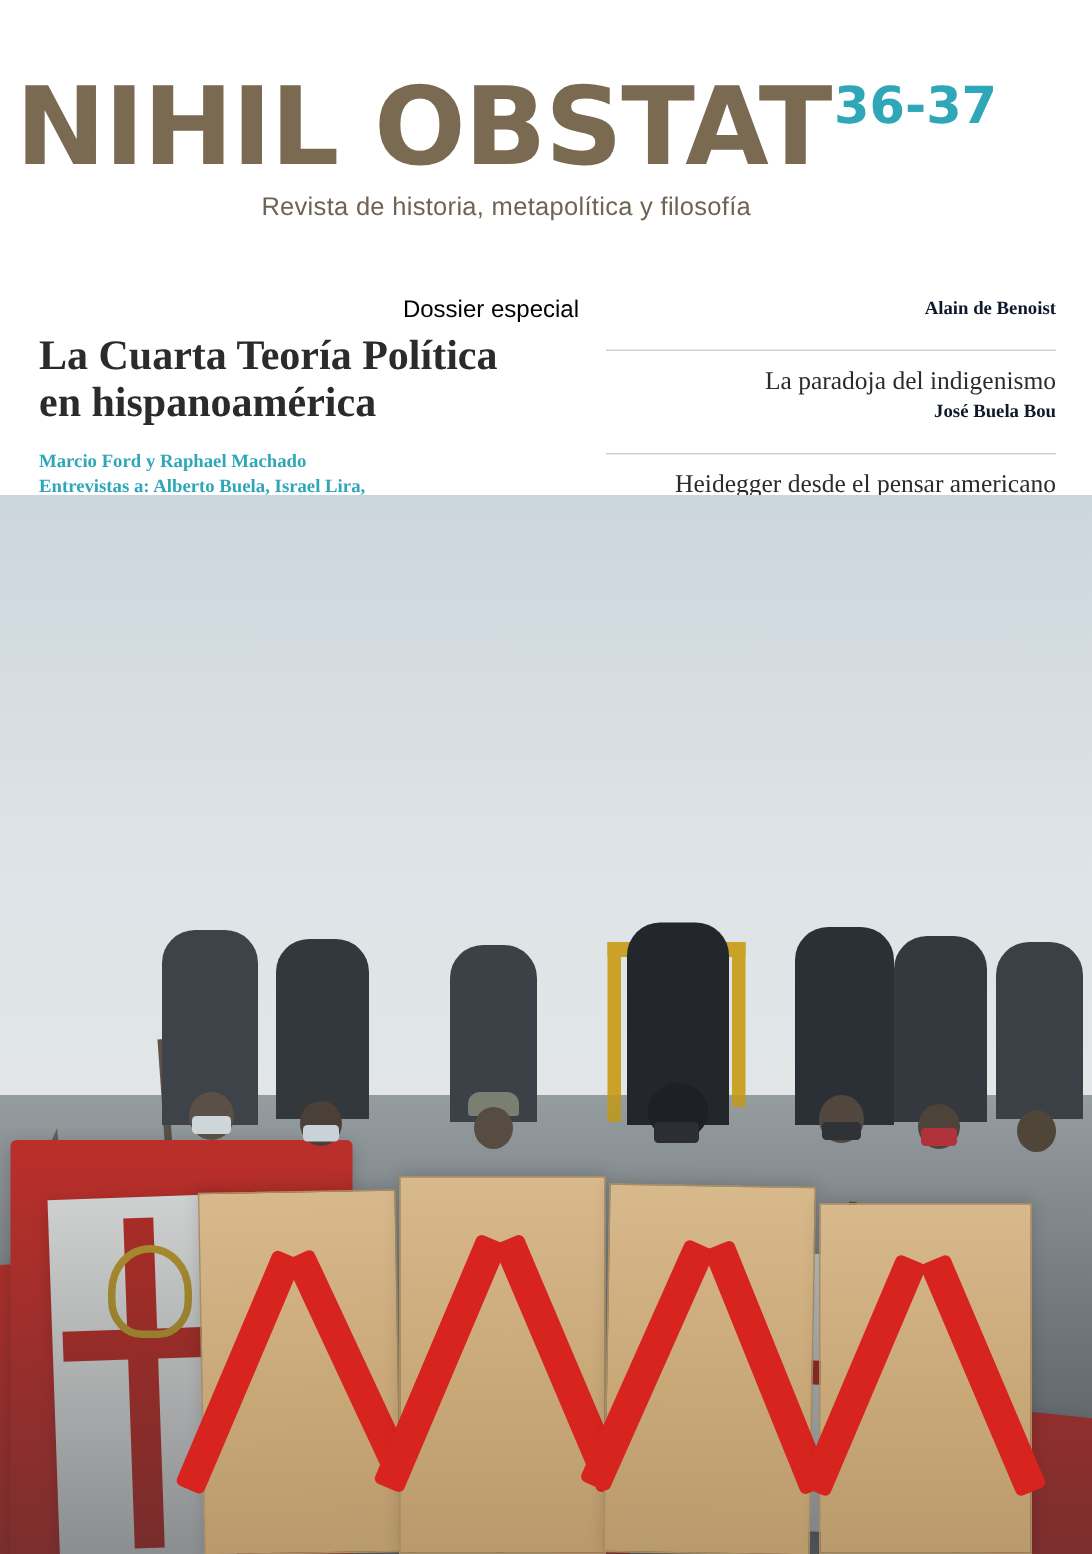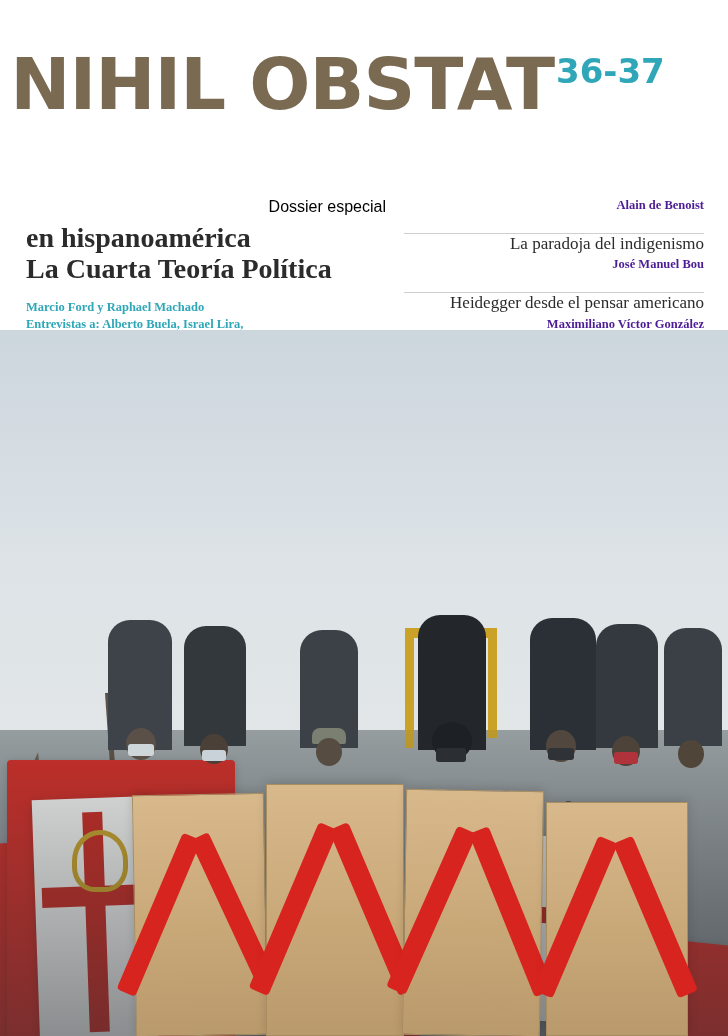--- a/index.html
+++ b/index.html
@@ -103,34 +103,34 @@
     font-size: 19px;
     color: #2fa7b8;
     margin-bottom: 8px;
   }
   .article {
     padding-bottom: 10px;
     margin-bottom: 10px;
   }
   .article + .article {
     border-top: 1px solid #cfcfcf;
-    padding-top: 0;
+    padding-top: 10px;
   }
   .article-title {
     font-family: "Liberation Serif", serif;
     font-size: 17px;
     color: #2b2b2b;
     line-height: 1.2;
     margin-bottom: 3px;
   }
   .article-author {
     font-family: "Liberation Serif", serif;
     font-weight: bold;
     font-size: 12.5px;
-    color: #4c1d95;
+    color: #0f172a;
   }
   .more-text {
     font-family: "Liberation Serif", serif;
     font-size: 17px;
     color: #9b9b9b;
     margin-top: 14px;
   }
 
   
   .photo {
@@ -270,43 +270,44 @@
 </head>
 <body>
 
 <div class="cover">
 
   <div class="masthead">
     <div class="masthead-row">
       <h1 class="magazine-title">NIHIL OBSTAT</h1>
       <div class="issue-number">36-37</div>
     </div>
+    <div class="subtitle">Revista de historia, metapolítica y filosofía</div>
   </div>
 
   <div class="left-col">
     <div class="dossier-label">Dossier especial</div>
     <div class="dossier-title">
+      <div>La Cuarta Teoría Política</div>
       <div>en hispanoamérica</div>
-      <div>La Cuarta Teoría Política</div>
     </div>
     <div class="dossier-interviews">
       <div>Marcio Ford y Raphael Machado</div>
       <div>Entrevistas a: Alberto Buela, Israel Lira,</div>
     </div>
   </div>
 
   <div class="right-col">
 
     <div class="article">
       <div class="article-author">Alain de Benoist</div>
     </div>
 
     <div class="article">
       <div class="article-title">La paradoja del indigenismo</div>
-      <div class="article-author">José Manuel Bou</div>
+      <div class="article-author">José Buela Bou</div>
     </div>
 
     <div class="article">
       <div class="article-title">Heidegger desde el pensar americano</div>
       <div class="article-author">Maximiliano Víctor González</div>
     </div>
 
     <div class="more-text">y mucho más</div>
   </div>
 

